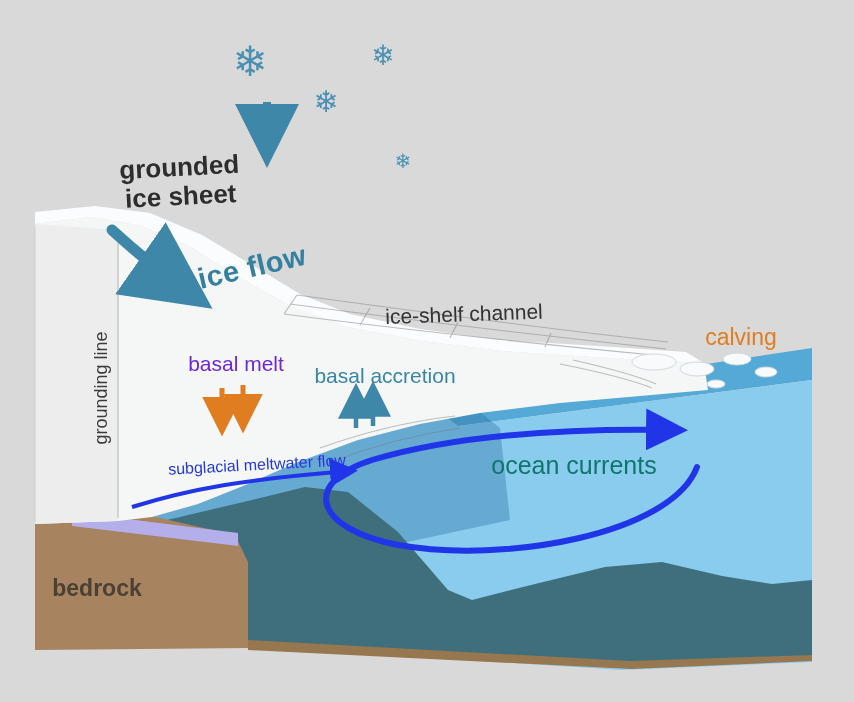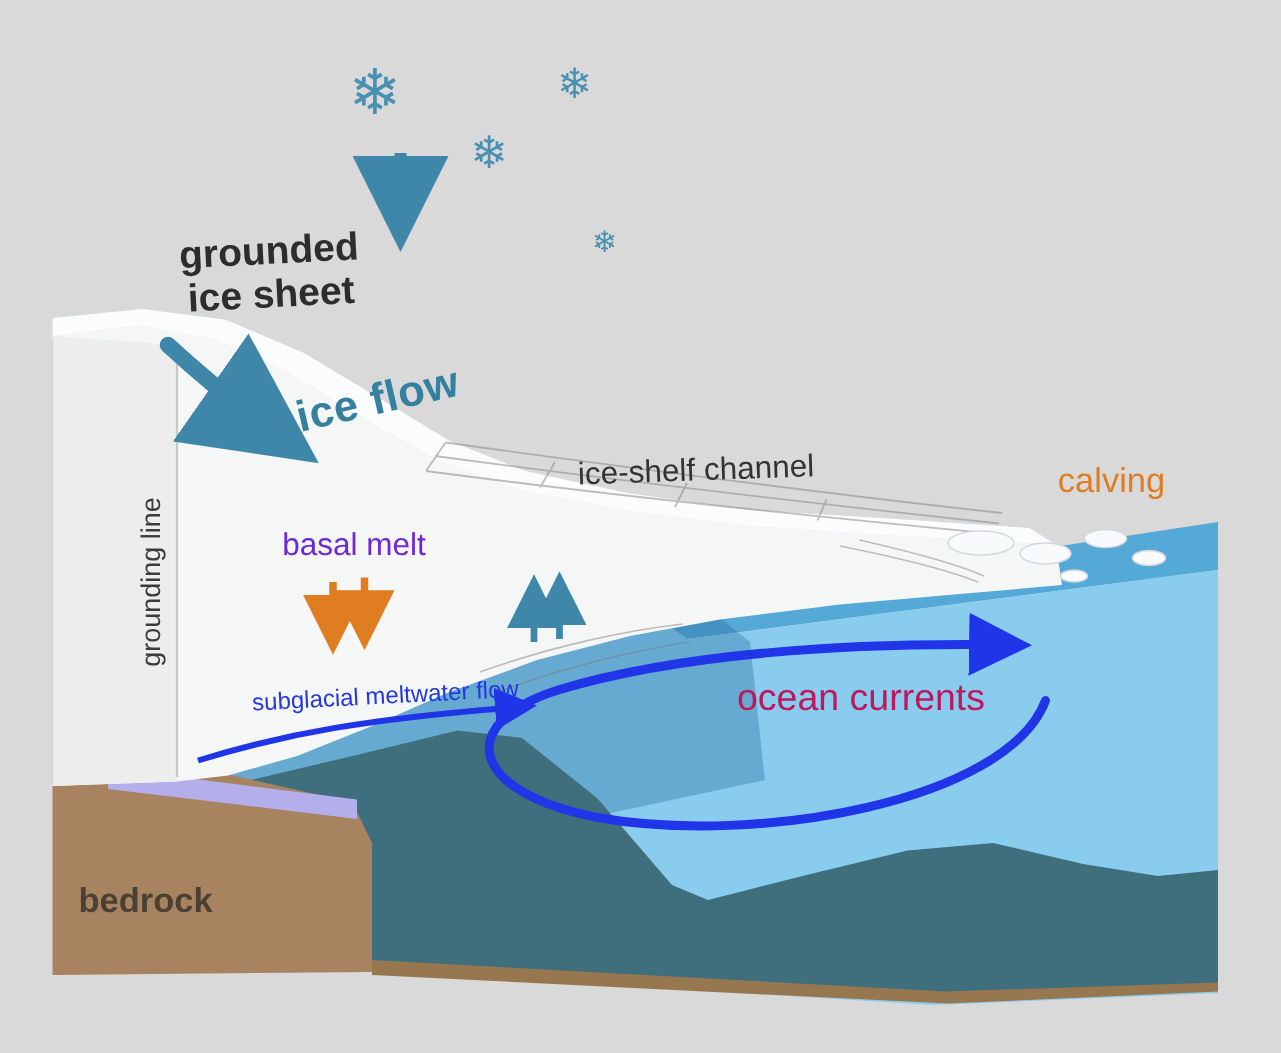--- a/index.html
+++ b/index.html
@@ -12,22 +12,22 @@
   .lbl-snow{color:#3e87a8;font-size:25px;font-weight:500;}
   .lbl-grounded{color:#2d2d2d;font-size:26px;font-weight:600;text-align:center;transform:translate(-50%,-50%) rotate(-3deg);}
   .lbl-grounded span{display:block;}
   .lbl-iceflow{color:#35809f;font-size:29px;font-weight:700;transform:translate(-50%,-50%) rotate(-13deg);letter-spacing:.5px;}
   .lbl-groundingline{color:#3c3c3c;font-size:18px;font-weight:500;transform:translate(-50%,-50%) rotate(-90deg);}
   .lbl-channel{color:#333333;font-size:21px;font-weight:500;transform:translate(-50%,-50%) rotate(-2deg);}
   .lbl-calving{color:#e07d20;font-size:23px;font-weight:500;}
   .lbl-basalmelt{color:#6d28d9;font-size:21px;font-weight:500;}
   .lbl-accretion{color:#3a84a6;font-size:21px;font-weight:500;}
   .lbl-meltwater{color:#2438dd;font-size:16px;font-weight:500;transform:translate(-50%,-50%) rotate(-3deg);}
-  .lbl-currents{color:#be185d;font-size:25px;font-weight:500;}
-  .lbl-bedrock{color:#4a4034;font-size:23px;font-weight:600;margin-top:12px;}
+  .lbl-currents{color:#0f766e;font-size:25px;font-weight:500;}
+  .lbl-bedrock{color:#4a4034;font-size:23px;font-weight:600;}
 </style>
 </head>
 <body>
 
 <div class="scene">
 
   <svg width="854" height="702" viewBox="0 0 854 702">
     <defs>
       <marker id="m-teal" markerWidth="8" markerHeight="8" refX="5.5" refY="4" orient="auto">
         <path d="M0,0 L8,4 L0,8 Z" fill="#3e87a8"></path>
@@ -114,24 +114,25 @@
     <span>grounded</span>
     <span>ice sheet</span>
   </div>
 
   <div class="label lbl-iceflow" style="left:252px;top:267px;">ice flow</div>
 
   <div class="label lbl-groundingline" style="left:101px;top:388px;">grounding line</div>
 
   <div class="label lbl-channel" style="left:464px;top:314px;">ice-shelf channel</div>
 
-  <div class="label lbl-calving" style="left:741px;top:321px;text-align:right;">calving</div>
+  <div class="label lbl-calving" style="left:741px;top:338px;text-align:right;">calving</div>
 
   <div class="label lbl-basalmelt" style="left:236px;top:364px;">basal melt</div>
 
+  <div class="label lbl-accretion" style="left:385px;top:376px;">basal accretion</div>
 
   <div class="label lbl-meltwater" style="left:257px;top:465px;">subglacial meltwater flow</div>
 
   <div class="label lbl-currents" style="left:574px;top:465px;">ocean currents</div>
 
   <div class="label lbl-bedrock" style="left:97px;top:589px;">bedrock</div>
 
 </div>
 
 </body></html>

